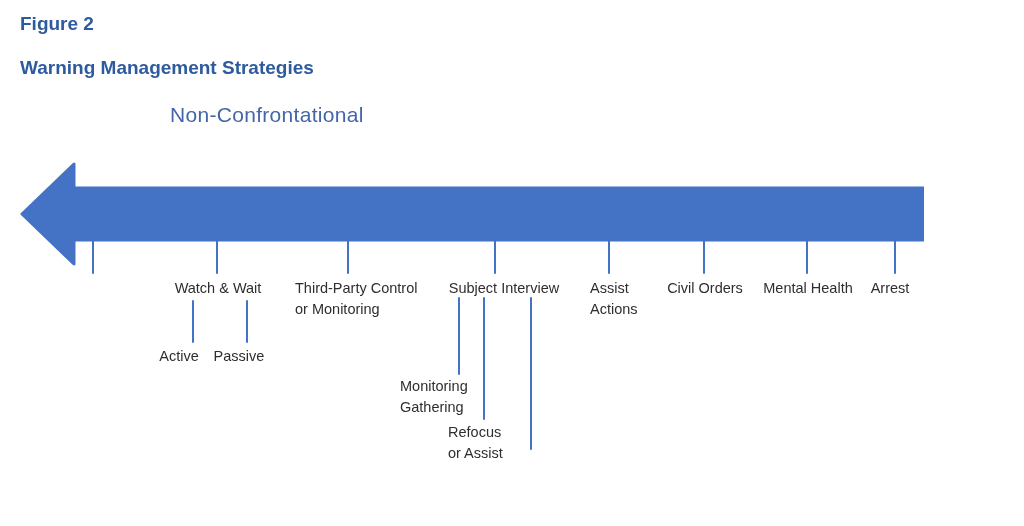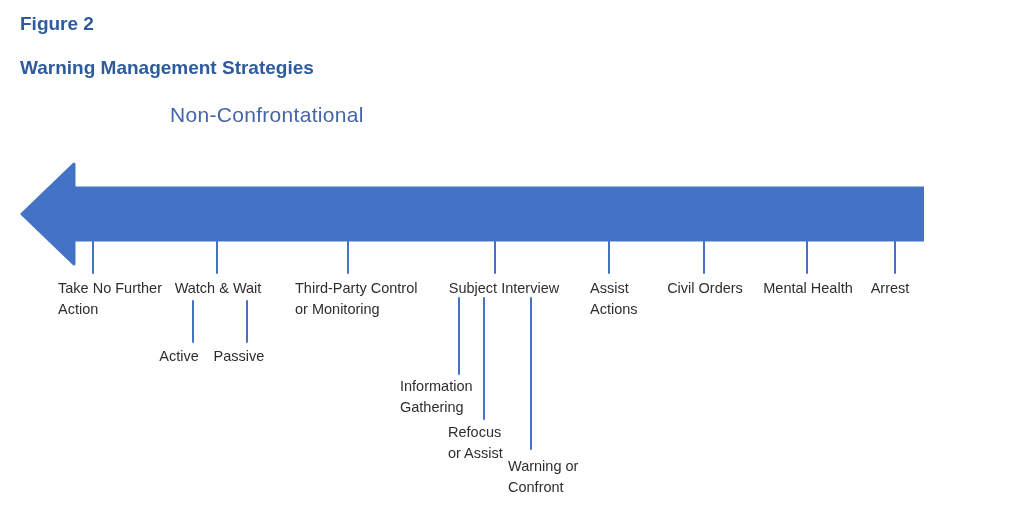--- a/index.html
+++ b/index.html
@@ -102,34 +102,30 @@
   <div class="tick t-main t-civil"></div>
   <div class="tick t-main t-mental"></div>
   <div class="tick t-main t-arrest"></div>
 
   <div class="tick t-active"></div>
   <div class="tick t-passive"></div>
   <div class="tick t-info"></div>
   <div class="tick t-refocus"></div>
   <div class="tick t-warning"></div>
 
-  <div class="lbl l-take">Take No Further
-Action</div>
   <div class="lbl center l-watch">Watch &amp; Wait</div>
   <div class="lbl center l-subject">Subject Interview</div>
   <div class="lbl l-third">Third-Party Control
 or Monitoring</div>
   <div class="lbl l-admin">Assist
 Actions</div>
   <div class="lbl center l-civil">Civil Orders</div>
   <div class="lbl center l-mental">Mental Health</div>
   <div class="lbl center l-arrest">Arrest</div>
 
   <div class="lbl center l-active">Active</div>
   <div class="lbl center l-passive">Passive</div>
-  <div class="lbl l-info">Information
+  <div class="lbl l-info">Monitoring
 Gathering</div>
   <div class="lbl l-refocus">Refocus
 or Assist</div>
-  <div class="lbl l-warning">Warning or
-Confront</div>
 
 </div>
 
 </body></html>

